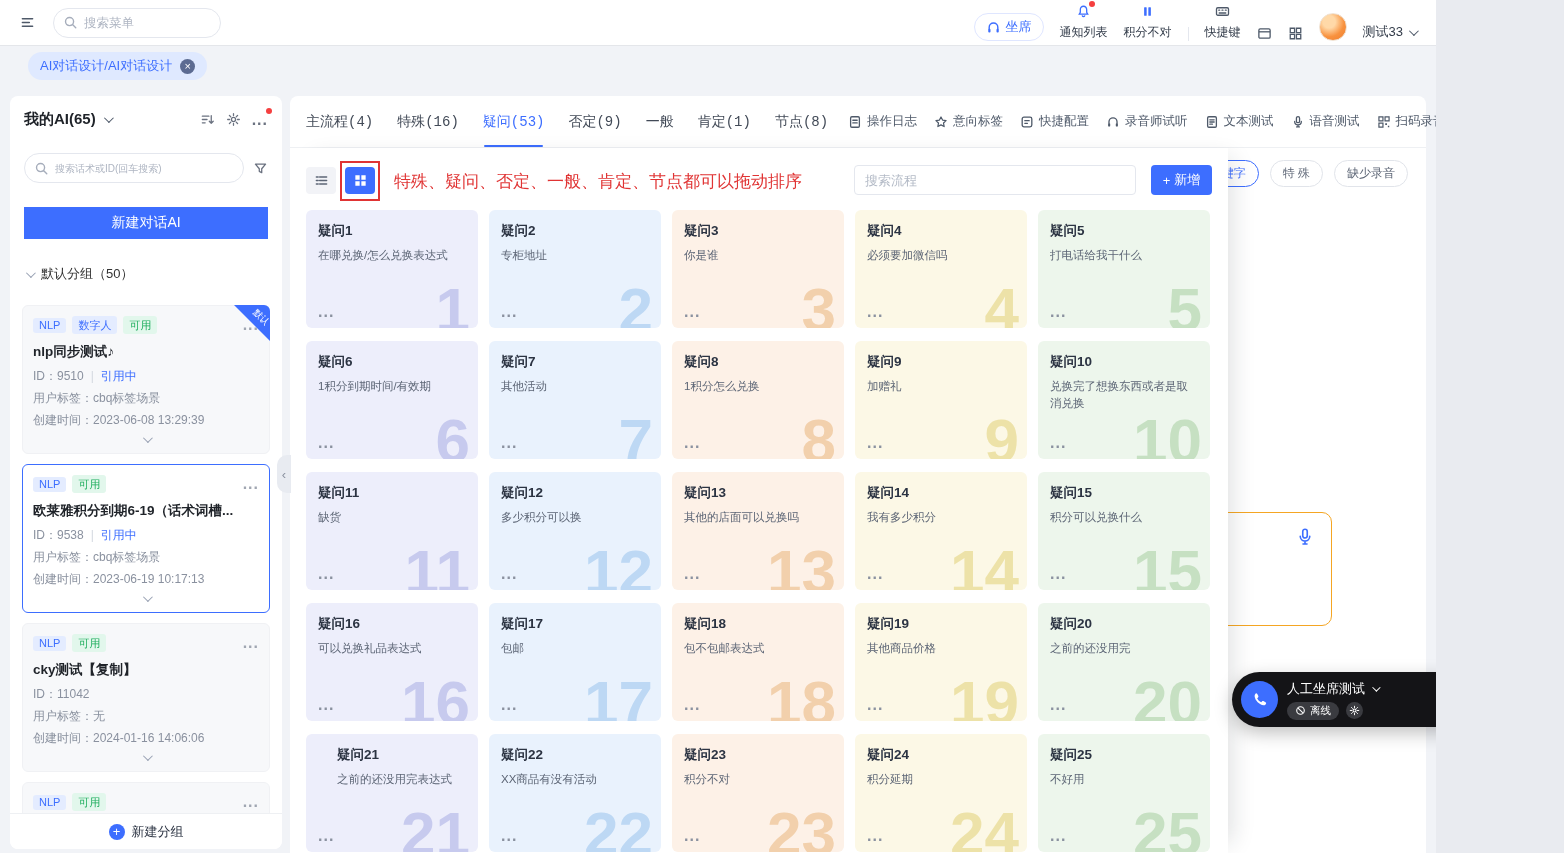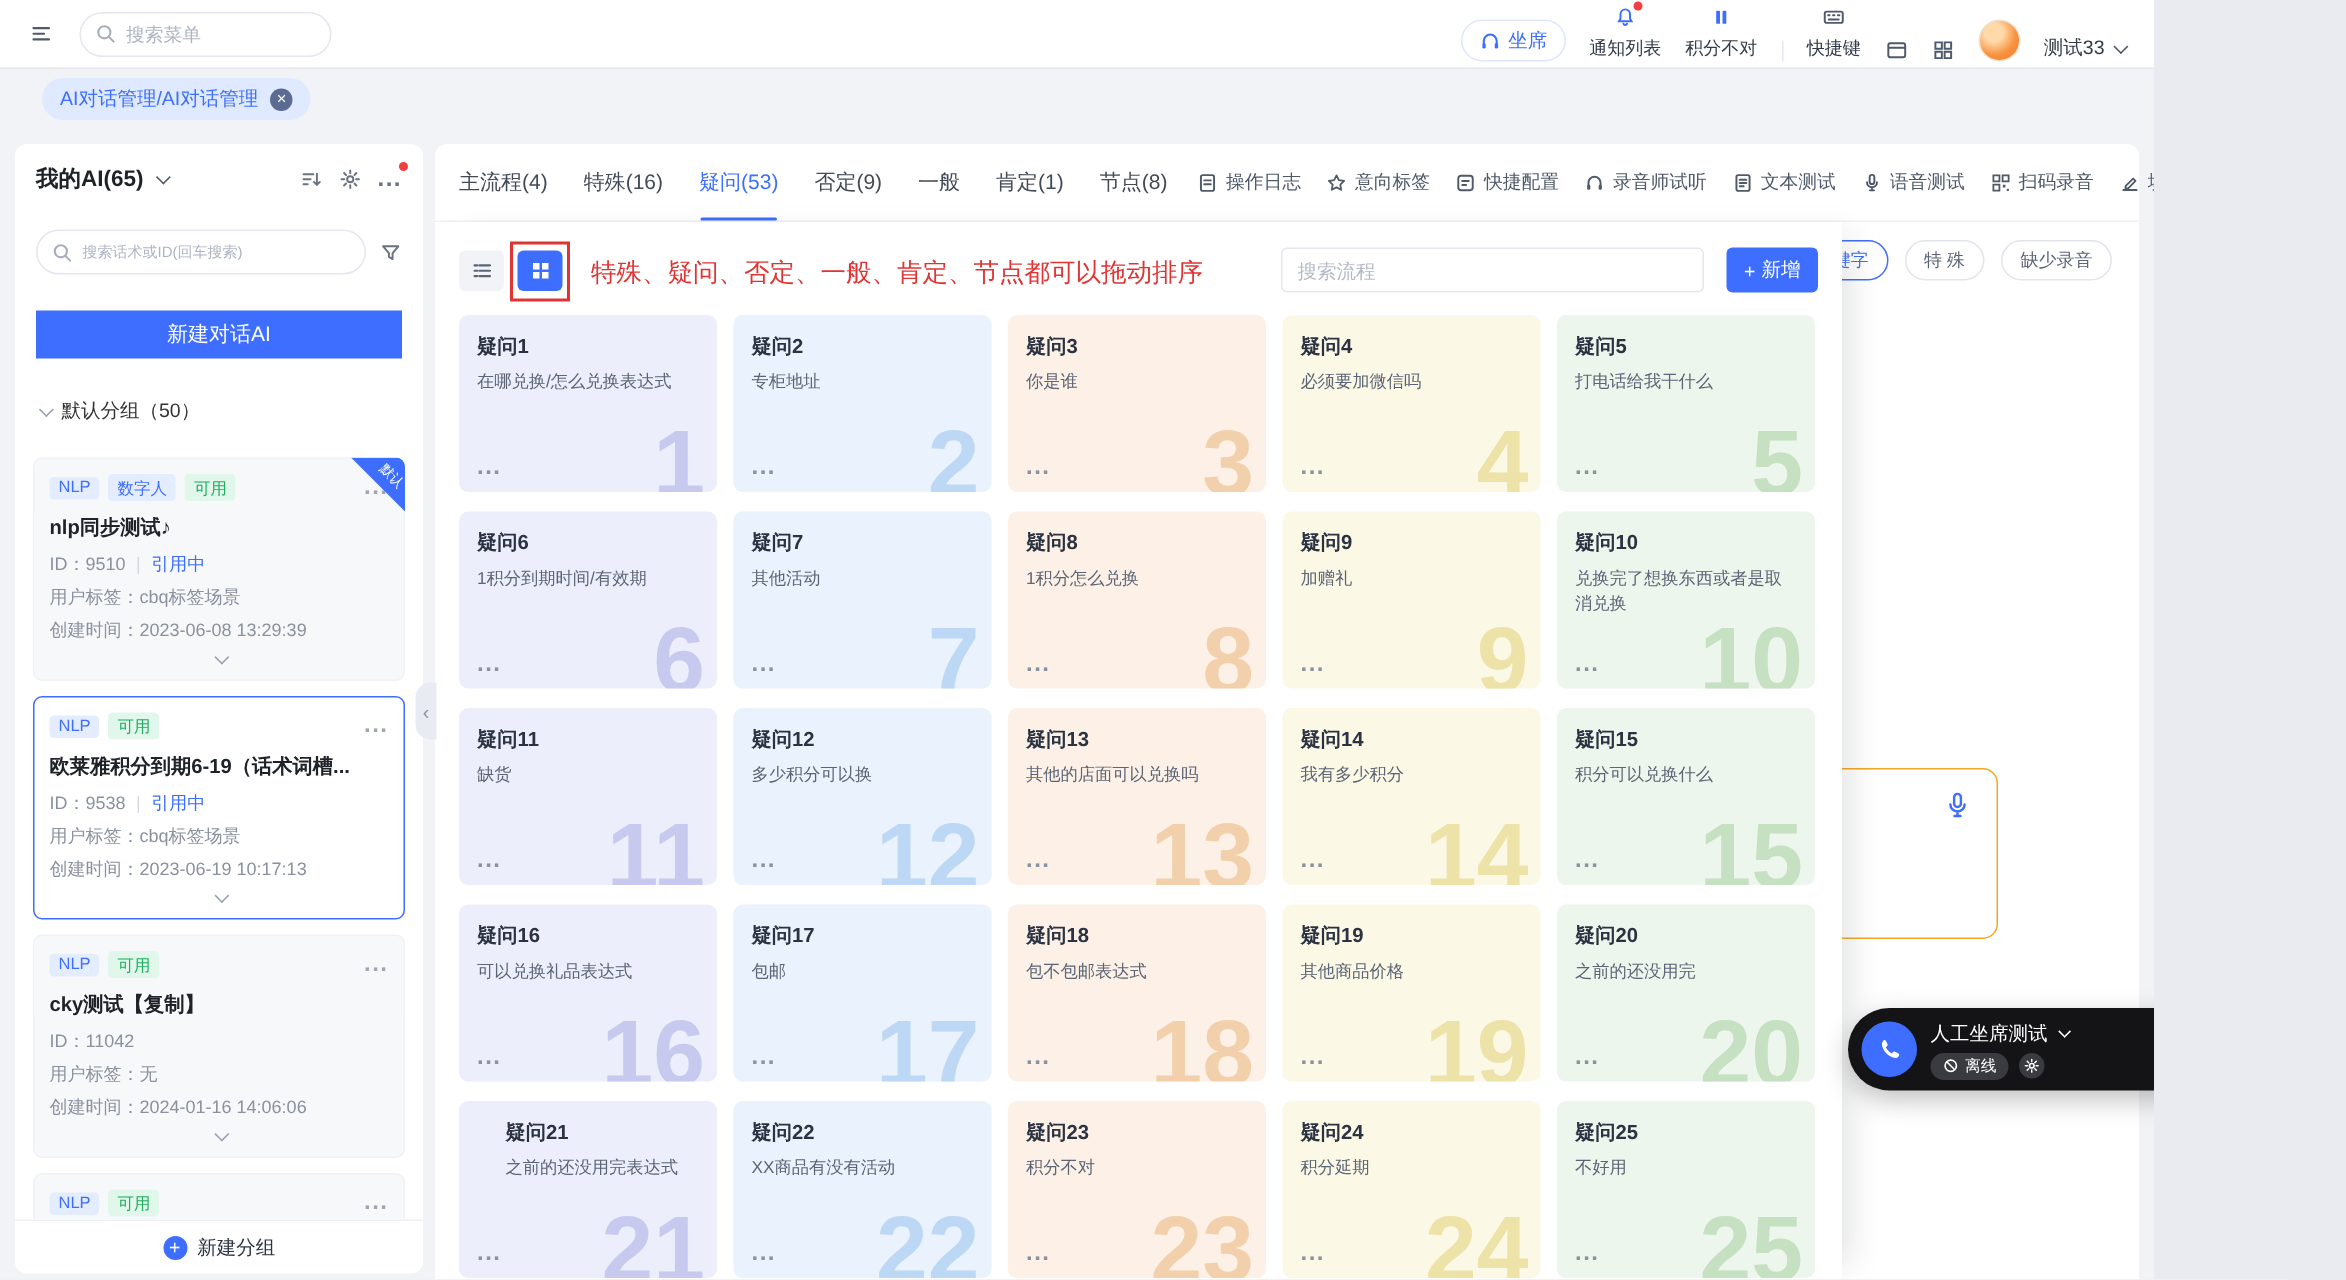--- a/index.html
+++ b/index.html
@@ -83,21 +83,21 @@
              border-top:1px solid #eef0f3; display:flex; align-items:center; justify-content:center;
              gap:7px; font-size:13px; color:#2b3342; cursor:pointer; }
   .plus-circle { width:16px; height:16px; border-radius:50%; background:var(--accent,#3D6EFF); color:#fff;
                  font-size:13px; line-height:15px; text-align:center; }
 
   
   .main { position:absolute; left:290px; top:96px; right:10px; bottom:0; background:#fff;
           border-radius:8px 8px 0 0; z-index:1; }
   .tabrow { display:flex; align-items:stretch; height:52px; border-bottom:1px solid #eef0f3; padding:0 16px; }
   .tabs { display:flex; gap:24px; }
-  .tab { display:flex; align-items:center; font-size:14px; color:#424a57; position:relative; cursor:pointer; white-space:nowrap; }
+  .tab { display:flex; align-items:center; font-size:14px; color:#424a57; position:relative; cursor:pointer; white-space:nowrap;font-family:Liberation Mono, monospace; }
   .tab.active { color:var(--accent,#3D6EFF); }
   .tab.active::after { content:""; position:absolute; left:1px; right:1px; bottom:0; height:2.5px;
                        background:var(--accent,#3D6EFF); border-radius:2px; }
   .tab-sep { width:1px; background:#e4e7ee; height:14px; align-self:center; margin:0 6px 0 14px; }
   .toolbar { margin-left:auto; display:flex; align-items:center; gap:17px; }
   .tool { display:flex; align-items:center; gap:5px; font-size:12.5px; color:#4e5969; cursor:pointer; white-space:nowrap; }
   .tool .ic { color:#4e5969; width:14px; height:14px; }
 
   
   .rp-head { position:absolute; top:64px; right:18px; display:flex; align-items:center; gap:11px; z-index:1; }
@@ -235,21 +235,21 @@
       <span class="avatar"></span>
       <div class="tb-user">
         <span>测试33</span>
         <span class="chev dark"></span>
       </div>
     </div>
   </header>
 
   <div class="bc-row">
     <div class="bc-tag">
-      <span>AI对话管理/AI对话管理</span>
+      <span>AI对话设计/AI对话设计</span>
       <span class="bc-close">×</span>
     </div>
   </div>
 
   <aside class="sidebar">
     <div class="sb-head">
       <div class="sb-title">
         <span>我的AI(65)</span>
         <span class="chev dark"></span>
       </div>

